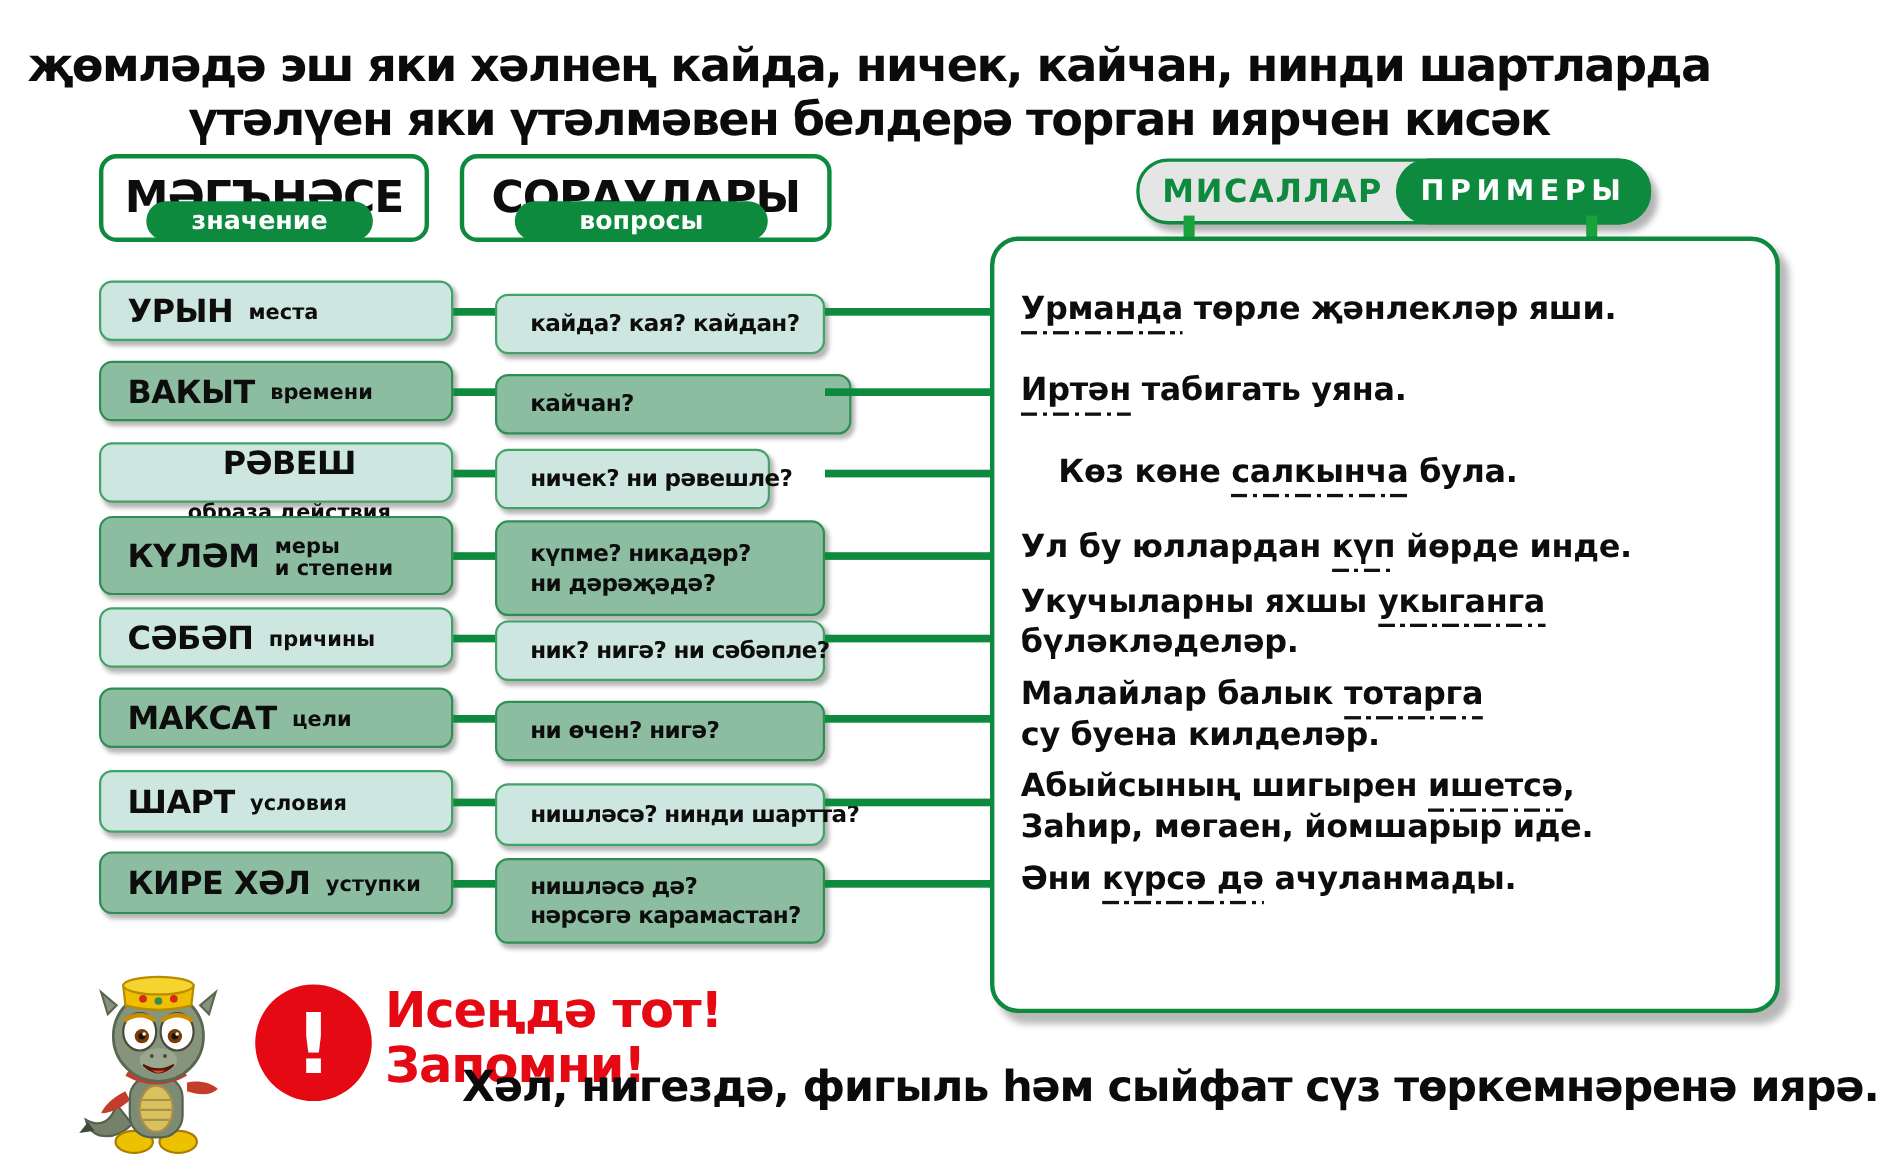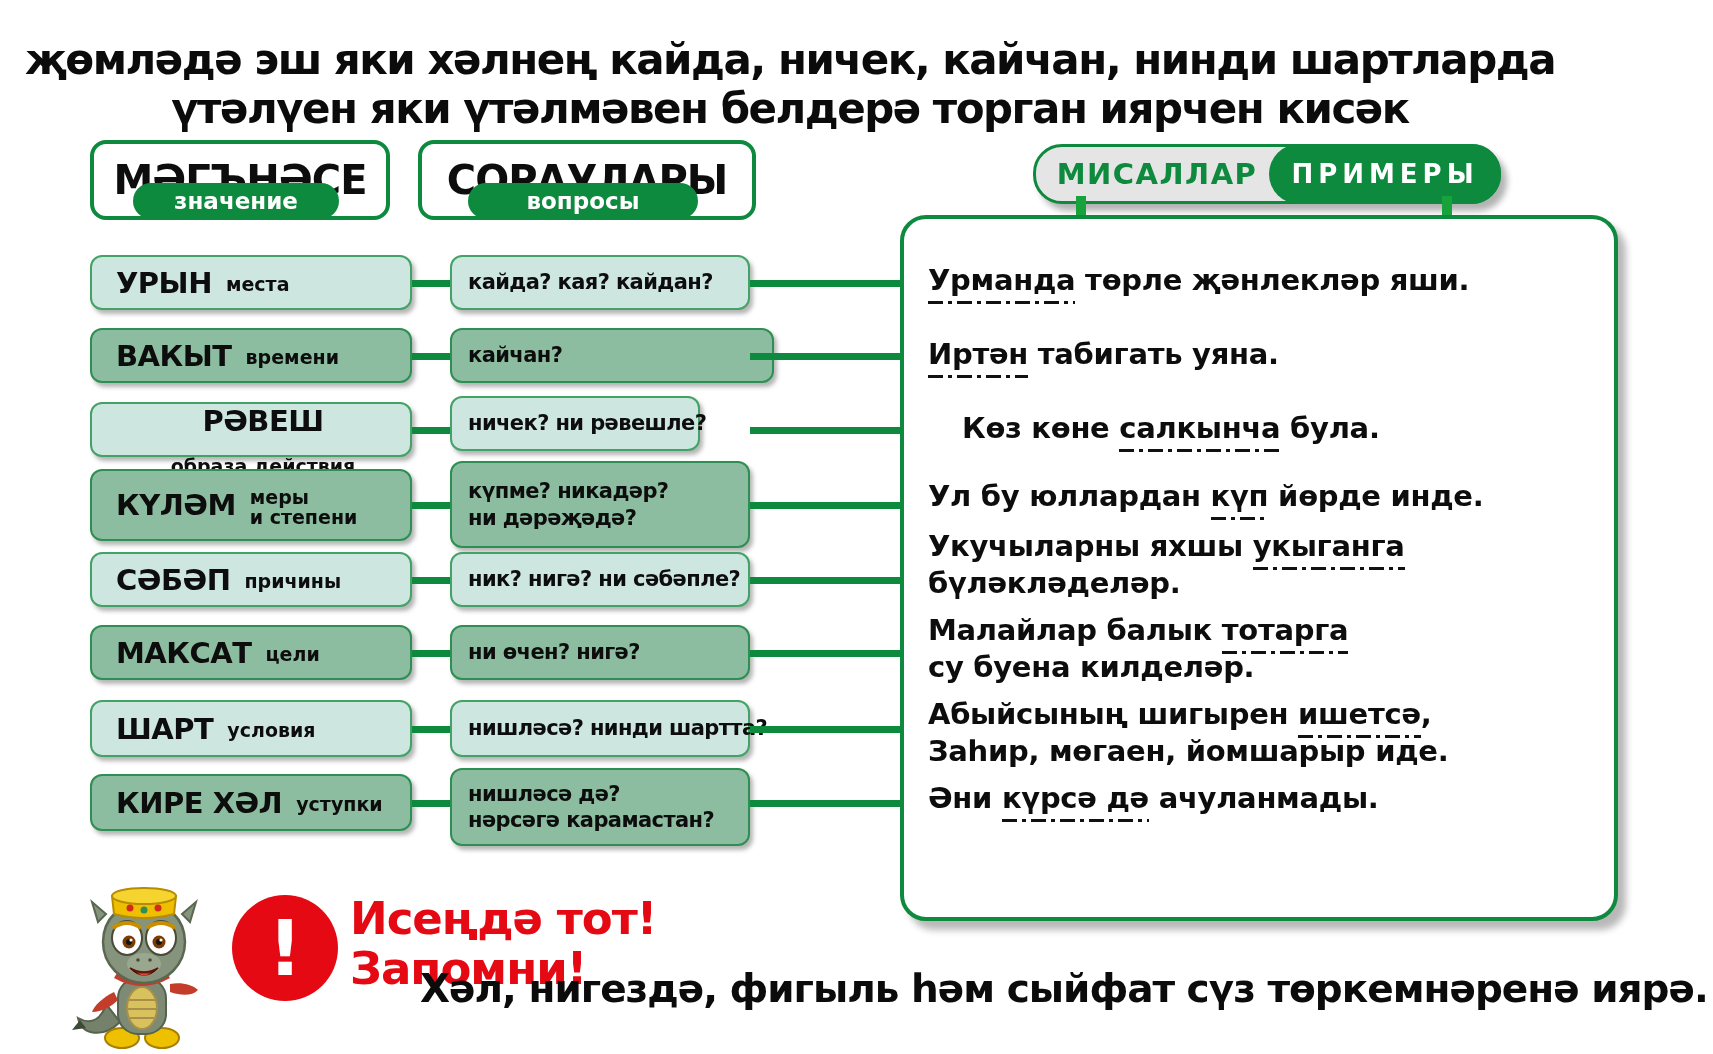--- a/index.html
+++ b/index.html
@@ -71,21 +71,21 @@
   .box {
     position:absolute; border-radius:12px; box-sizing:border-box;
     display:flex; align-items:center;
     box-shadow:3px 4px 4px rgba(70,70,70,.40);
   }
   .box.light { background:#cde6e0; border:2px solid #43a265; }
   .box.dark  { background:#8cbda1; border:2px solid #2e8f52; }
   .leftbox { padding-left:24px; gap:14px; }
   .lbl { font-size:29px; font-weight:bold; letter-spacing:-0.5px; white-space:nowrap; }
   .sub { font-size:19px; font-weight:bold; line-height:1.05; margin-top:5px; white-space:nowrap; }
-  .midbox { padding-left:16px; }
+  .midbox { padding-left:30px;margin-top:12px; }
   .q { font-size:21px; font-weight:bold; line-height:1.25; letter-spacing:-0.6px; white-space:nowrap; }
   .conn { position:absolute; height:7px; background:#0e8a3e; }
   
   .mascot { position:absolute; left:58px; top:880px; width:172px; height:172px; }
   .alert-circle {
     position:absolute; left:232px; top:895px; width:106px; height:106px; border-radius:50%;
     background:#e50914; color:#fff; display:flex; align-items:center; justify-content:center;
     font-size:76px; font-weight:bold;
   }
   .reminder {

